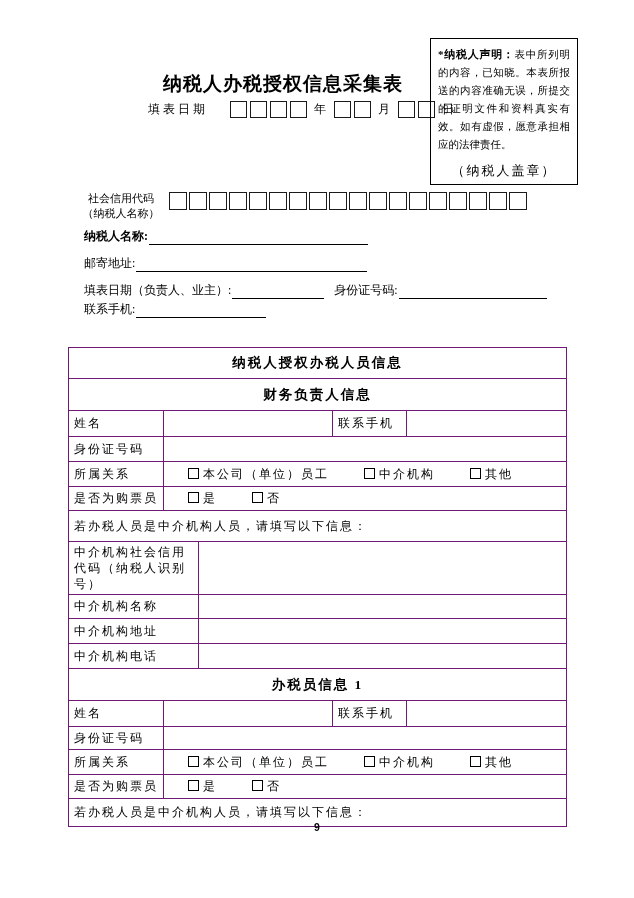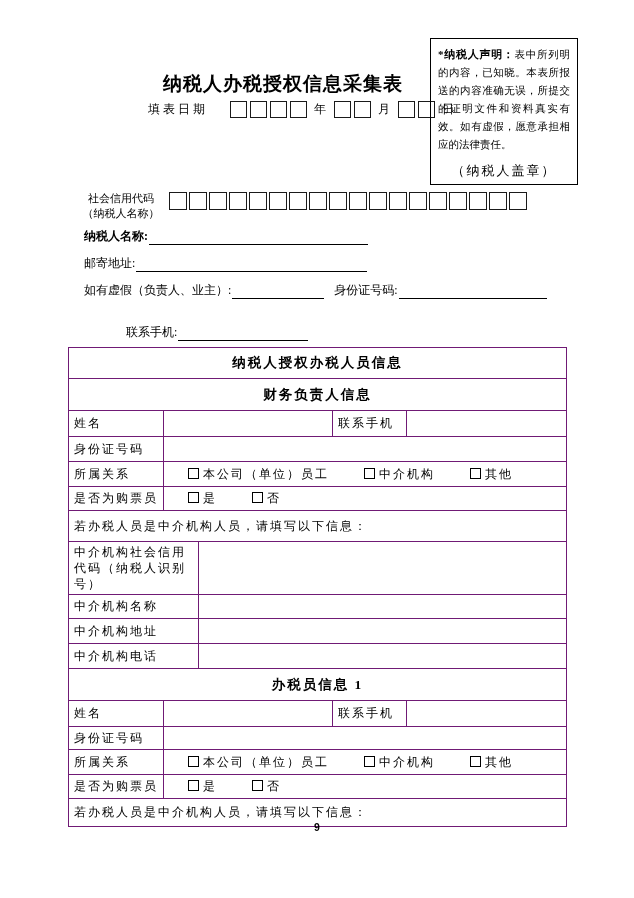--- a/index.html
+++ b/index.html
@@ -118,24 +118,24 @@
 
   <div class="fl" style="top:228px;font-weight:bold;">
     <span>纳税人名称:</span><span class="ul" style="width:219px;"></span>
   </div>
 
   <div class="fl" style="top:255px;">
     <span>邮寄地址:</span><span class="ul" style="width:231px;"></span>
   </div>
 
   <div class="fl" style="top:282px;">
-    <span>如有虚假（负责人、业主）:</span><span class="ul" style="width:92px;"></span><span class="gap"></span><span>身份证号码:</span><span class="ul" style="width:148px;"></span>
-  </div>
-
-  <div class="fl" style="top:324px;margin-left:42px;">
+    <span>填表日期（负责人、业主）:</span><span class="ul" style="width:92px;"></span><span class="gap"></span><span>身份证号码:</span><span class="ul" style="width:148px;"></span>
+  </div>
+
+  <div class="fl" style="top:301px;">
     <span>联系手机:</span><span class="ul" style="width:130px;"></span>
   </div>
 
   <table class="grid">
     <colgroup>
       <col style="width:95px">
         <col style="width:35px">
         <col style="width:134px">
         <col style="width:74px">
         <col style="width:160px">

